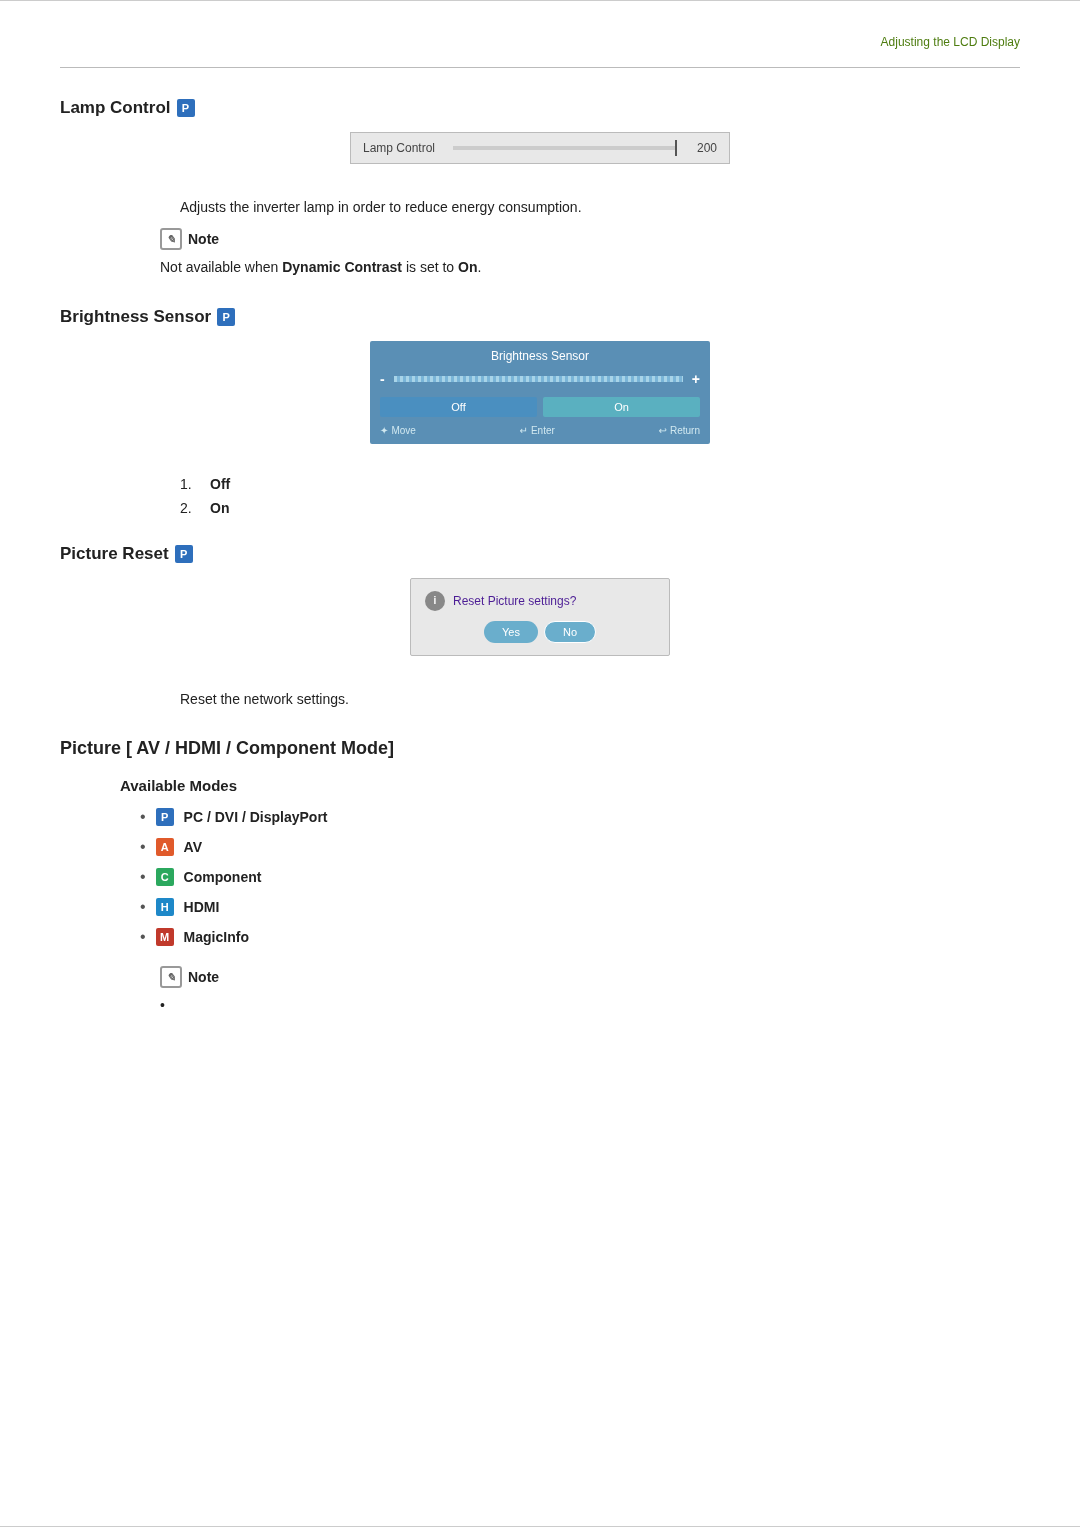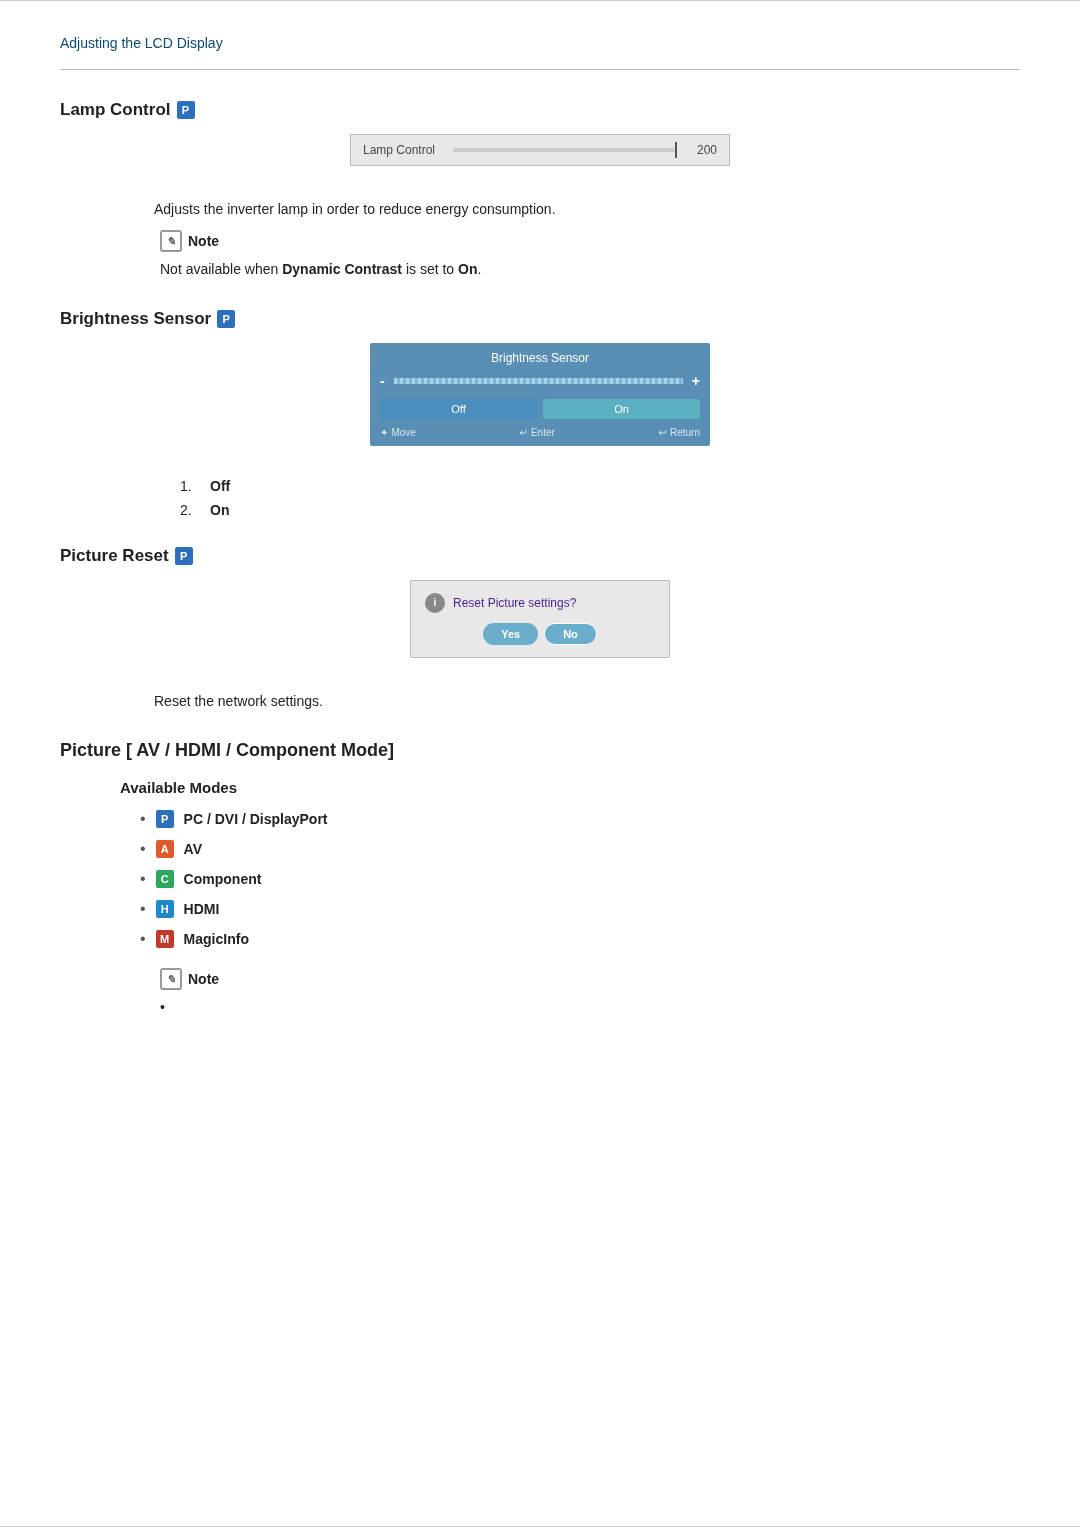--- a/index.html
+++ b/index.html
@@ -16,23 +16,23 @@
     .page-container {
       width: 1080px;
       min-height: 1527px;
       padding: 20px 60px 60px 60px;
       border-top: 1px solid #ccc;
       border-bottom: 1px solid #ccc;
       position: relative;
     }
 
     .page-header {
-      text-align: left;
-      font-size: 14px;
-      color: #0c4a6e;
+      text-align: right;
+      font-size: 12px;
+      color: #4d7c0f;
       padding: 14px 0 18px 0;
       border-bottom: 1px solid #bbb;
       margin-bottom: 30px;
     }
 
     
     .section-heading {
       font-size: 17px;
       font-weight: bold;
       margin-bottom: 14px;
@@ -88,21 +88,21 @@
     }
     .lamp-value {
       font-size: 12px;
       color: #444;
       min-width: 30px;
       text-align: right;
     }
 
     
     .desc-text {
-      margin-left: 94px;
+      margin-left: 120px;
       margin-bottom: 10px;
       line-height: 1.6;
       font-size: 14px;
     }
 
     
     .note-box {
       display: flex;
       align-items: center;
       gap: 6px;
@@ -270,21 +270,20 @@
       display: flex;
       gap: 6px;
       justify-content: center;
     }
     .picture-reset-btn {
       padding: 4px 18px;
       font-size: 11px;
       border-radius: 11px;
       border: none;
       cursor: pointer;
-      font-weight: bold;
     }
     .picture-reset-btn-yes {
       background: #6aaecc;
       color: #fff;
     }
     .picture-reset-btn-no {
       background: #6aaecc;
       color: #fff;
       border: 1px solid #fff;
     }

